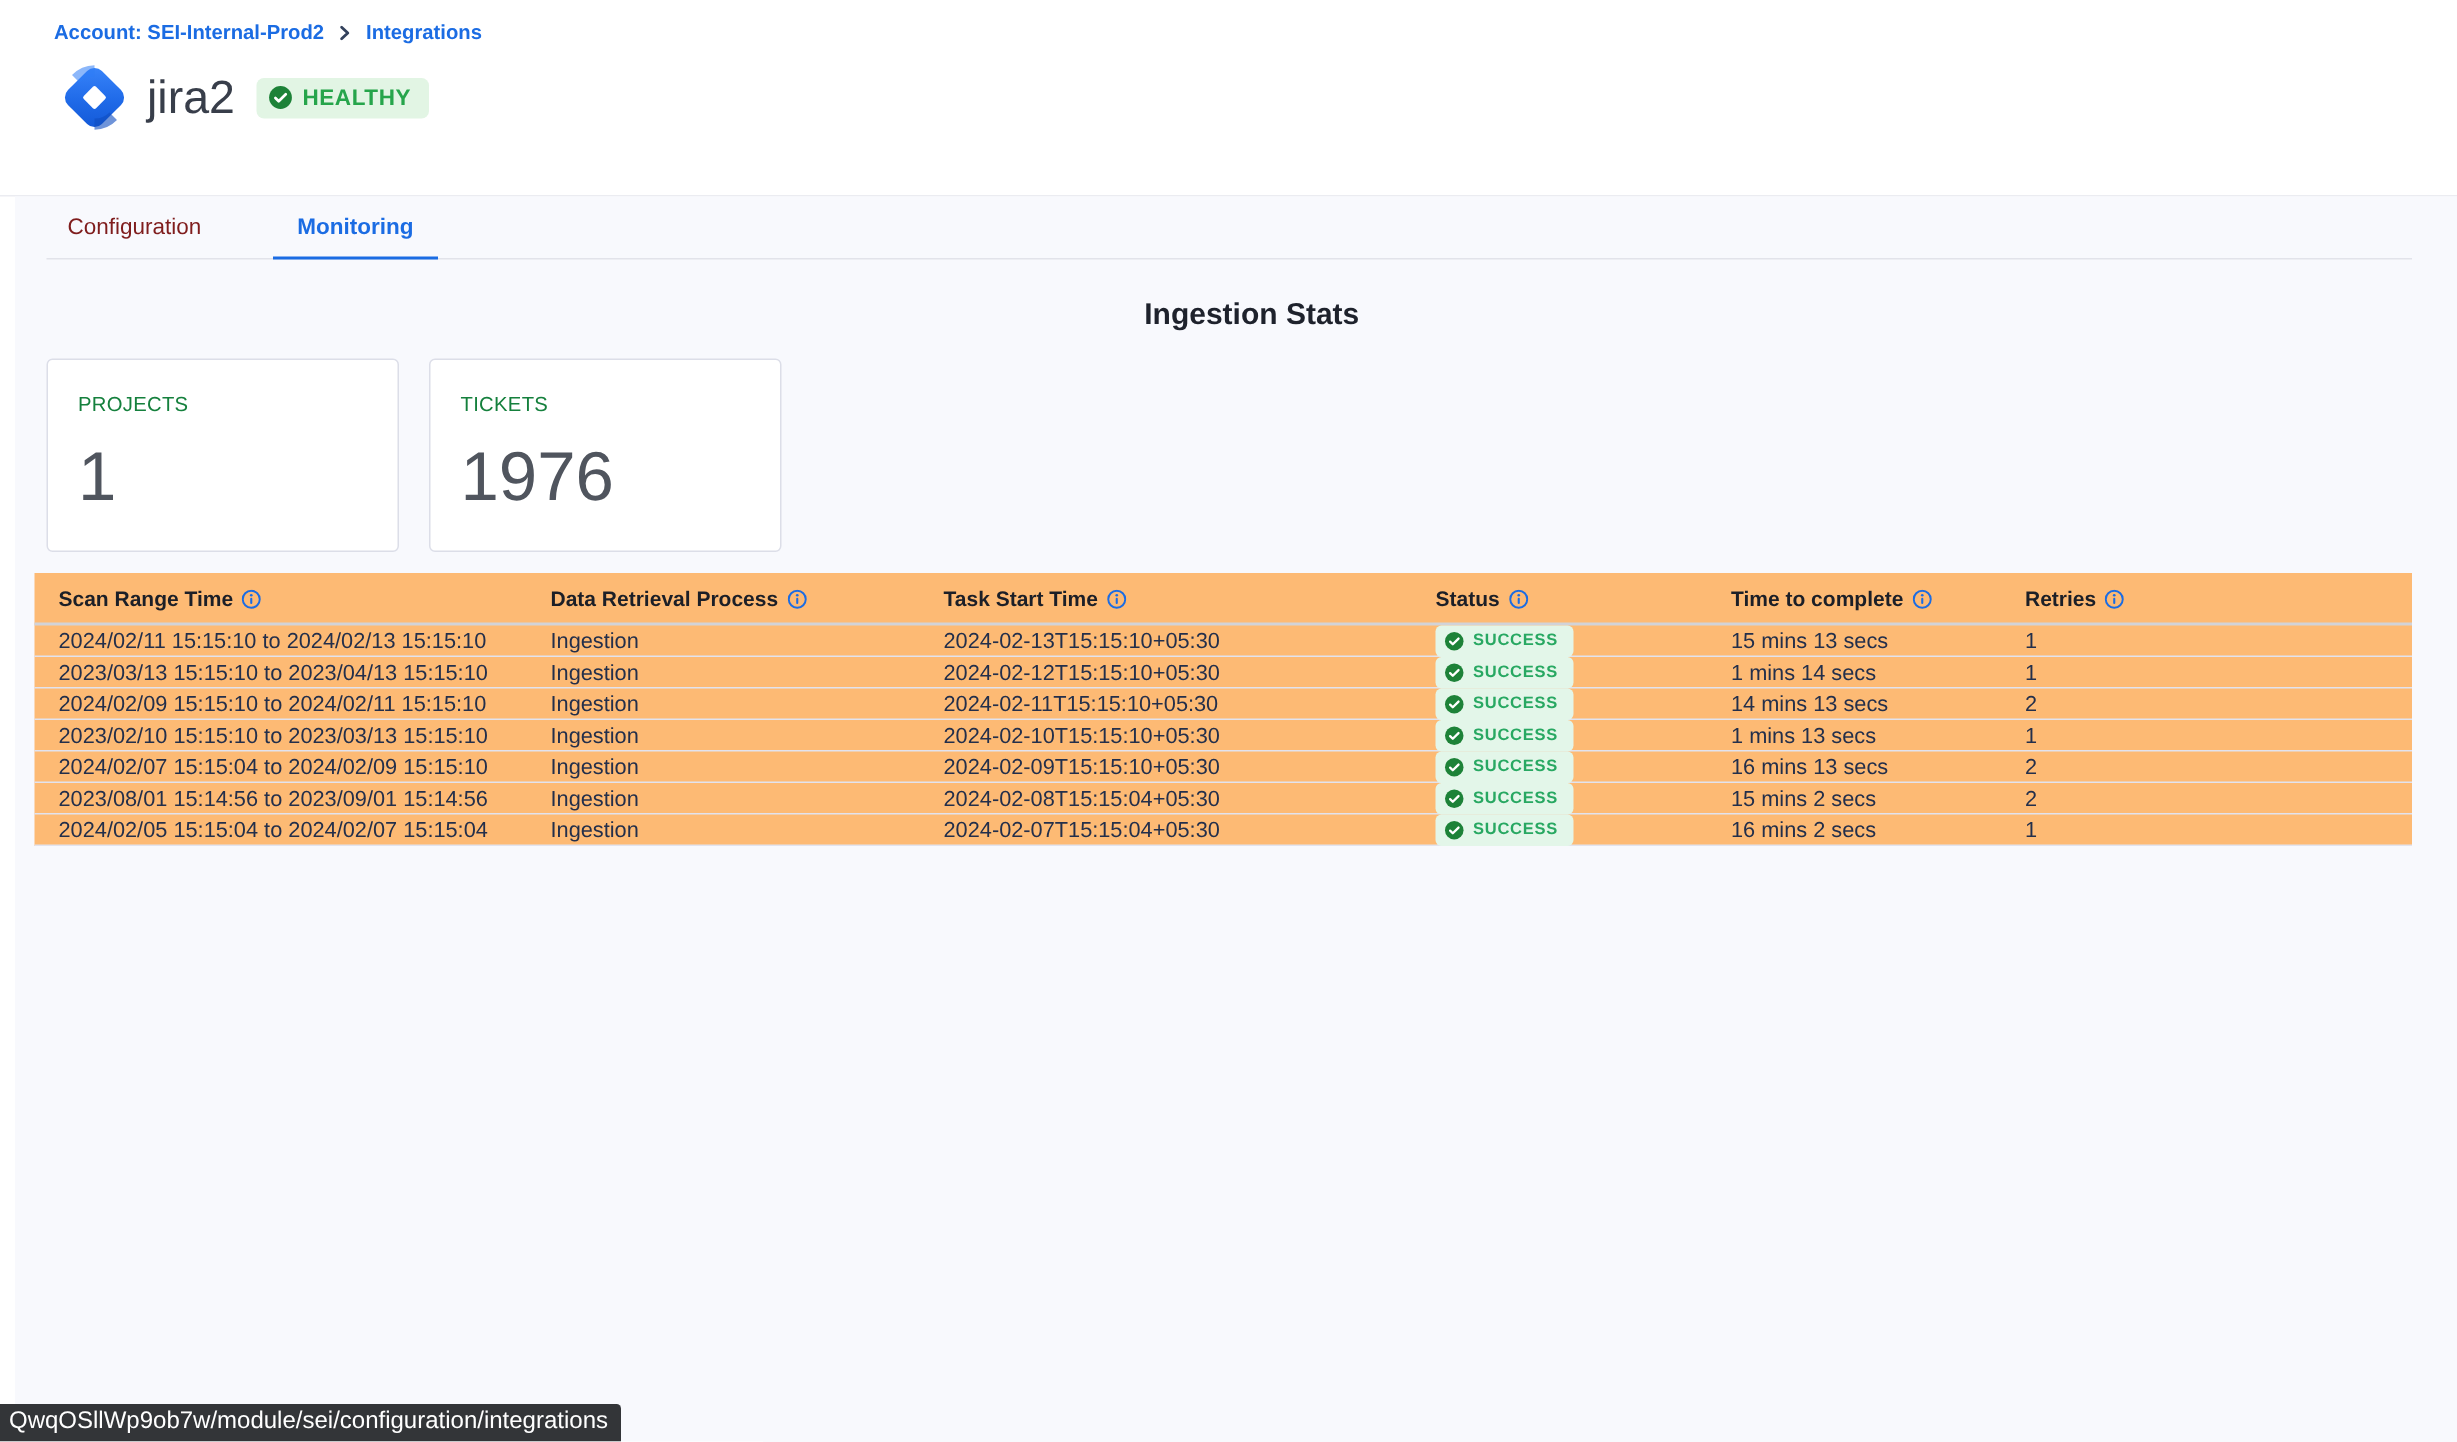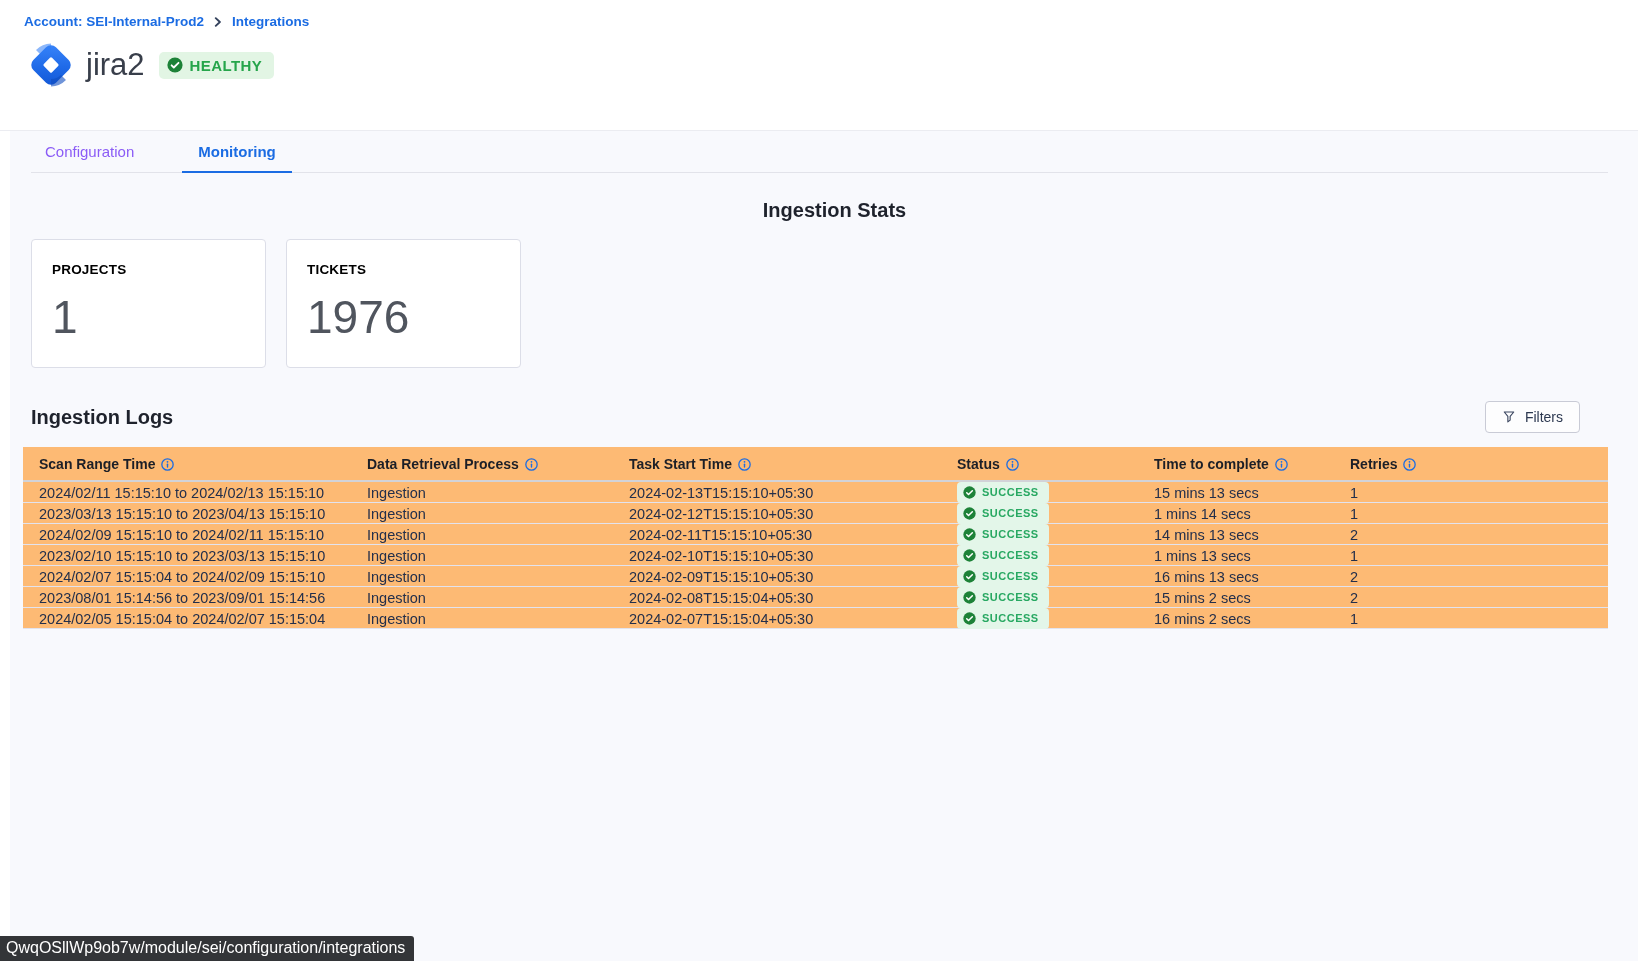--- a/index.html
+++ b/index.html
@@ -9,21 +9,21 @@
     background: #ffffff;
     color: #1f2430;
     position: relative;
   }
 
   
   .top-header {
     height: 131px;
     background: #ffffff;
     border-bottom: 1px solid #ebecf1;
-    padding: 14px 0 0 24px;
+    padding: 14px 0 0 36px;
   }
   .breadcrumb { display: flex; align-items: center; gap: 9px; font-size: 13.5px; font-weight: 700; }
   .breadcrumb a { color: #1b6ce3; text-decoration: none; cursor: pointer; }
   .crumb-sep { display: inline-flex; align-items: center; margin-top: 1px; }
 
   .title-row { display: flex; align-items: center; margin-top: 10px; }
   .jira-logo { width: 52px; height: 52px; display: inline-flex; margin-left: 1px; }
   .integration-title { font-size: 31px; font-weight: 400; color: #383e4a; margin-left: 9px; }
   .health-badge {
     display: inline-flex; align-items: center; gap: 7px;
@@ -41,41 +41,41 @@
 
   
   .tab-strip {
     display: flex;
     margin: 0 30px 0 21px;
     border-bottom: 1px solid #e2e3ea;
   }
   .tab {
     padding: 12px 14px 11px 14px;
     font-size: 15px;
-    color: #8b5cf6;
+    color: #7f1d1d;
     cursor: pointer;
     border-bottom: 2px solid transparent;
     margin-bottom: -1px;
   }
   .tab + .tab { margin-left: 34px; padding-left: 16px; padding-right: 16px; }
   .tab.active { color: #1b6ce3; font-weight: 700; border-bottom-color: #1b6ce3; }
 
   h2.section-heading { font-size: 20px; font-weight: 700; color: #1e222c; text-align: center; }
   .stats-heading { margin: 26px 0 0 21px; }
 
   
   .cards { display: flex; gap: 20px; margin: 17px 0 0 21px; }
   .stat-card {
     width: 235px; height: 129px;
     background: #ffffff;
     border: 1px solid #dcdee8;
     border-radius: 4px;
     padding: 22px 20px;
   }
-  .stat-label { font-size: 13.5px; font-weight: 700; color: #000000; letter-spacing: 0.2px; }
+  .stat-label { font-size: 13.5px; font-weight: 400; color: #15803d; letter-spacing: 0.2px; }
   .stat-value { font-size: 46px; font-weight: 400; color: #50555e; margin-top: 13px; }
 
   
   .logs-row {
     display: flex; justify-content: space-between; align-items: center;
     margin: 33px 58px 0 21px;
   }
   .filters-btn {
     display: inline-flex; align-items: center; gap: 9px;
     background: #fdfdfe;
@@ -174,31 +174,20 @@
       <div class="stat-card">
         <div class="stat-label">PROJECTS</div>
         <div class="stat-value">1</div>
       </div>
       <div class="stat-card">
         <div class="stat-label">TICKETS</div>
         <div class="stat-value">1976</div>
       </div>
     </div>
 
-  <div class="logs-row">
-    <h2 class="section-heading">Ingestion Logs</h2>
-    <button class="filters-btn">
-      <span style="display:inline-flex;">
-        <svg width="14" height="14" viewBox="0 0 16 16" fill="none">
-            <path d="M2.6 2.3h10.8l-4.1 5v4.3l-2.6 2v-6.3z" stroke="#3b4660" stroke-width="1.3" stroke-linejoin="round"></path>
-          </svg>
-      </span>
-      <span>Filters</span>
-    </button>
-  </div>
 
   <div class="logs-table">
     <div class="thead">
         <div class="th">
           <span>Scan Range Time</span>
           <span class="info-icon">
             <svg width="13" height="13" viewBox="0 0 14 14">
               <circle cx="7" cy="7" r="6.1" fill="none" stroke="#1b6ce3" stroke-width="1.4"></circle>
               <circle cx="7" cy="4.1" r="0.95" fill="#1b6ce3"></circle>
               <rect x="6.25" y="6" width="1.5" height="4.4" rx="0.75" fill="#1b6ce3"></rect>

